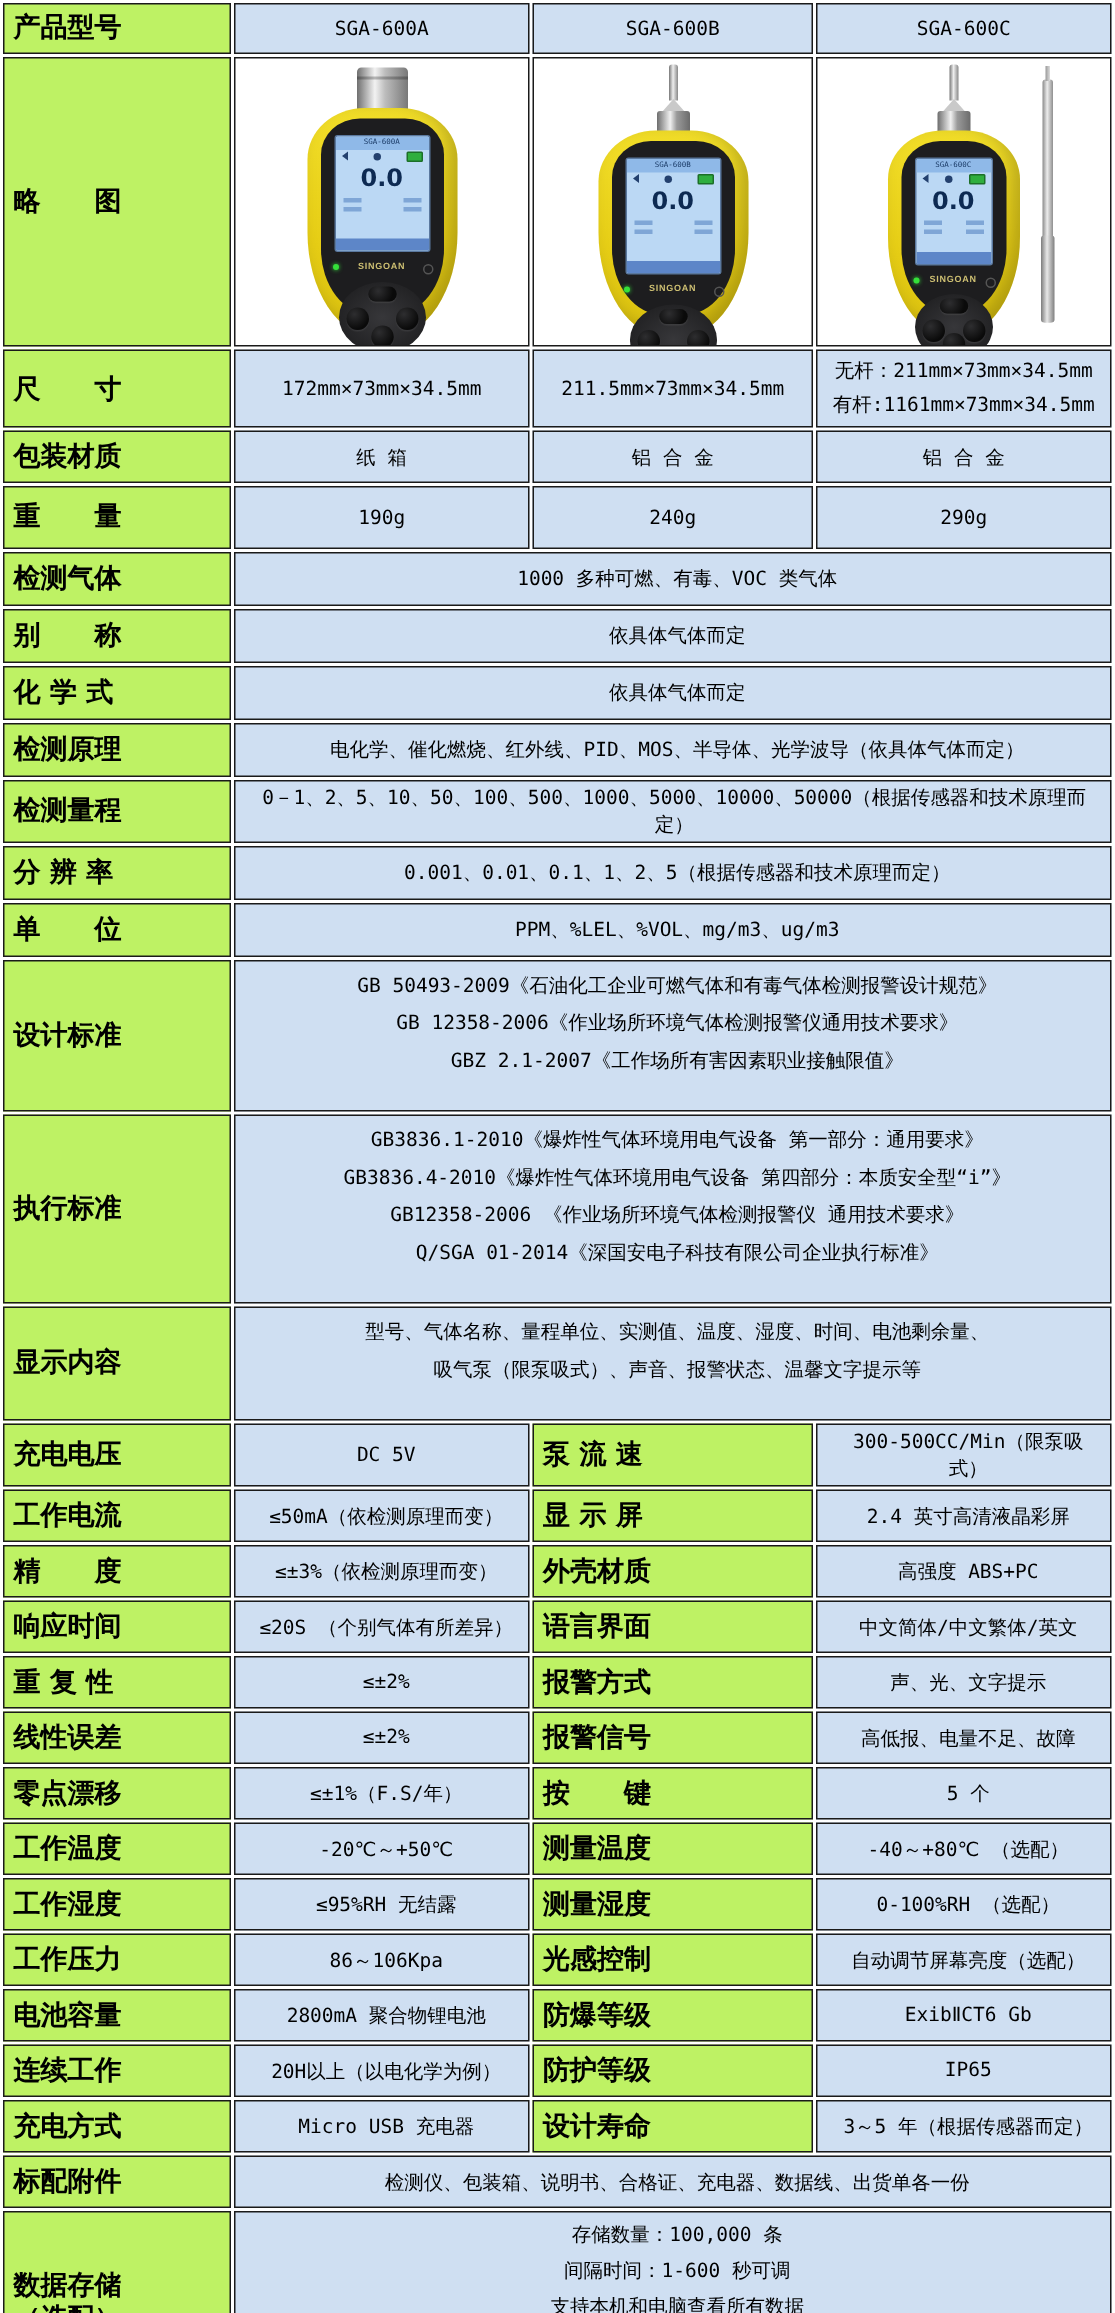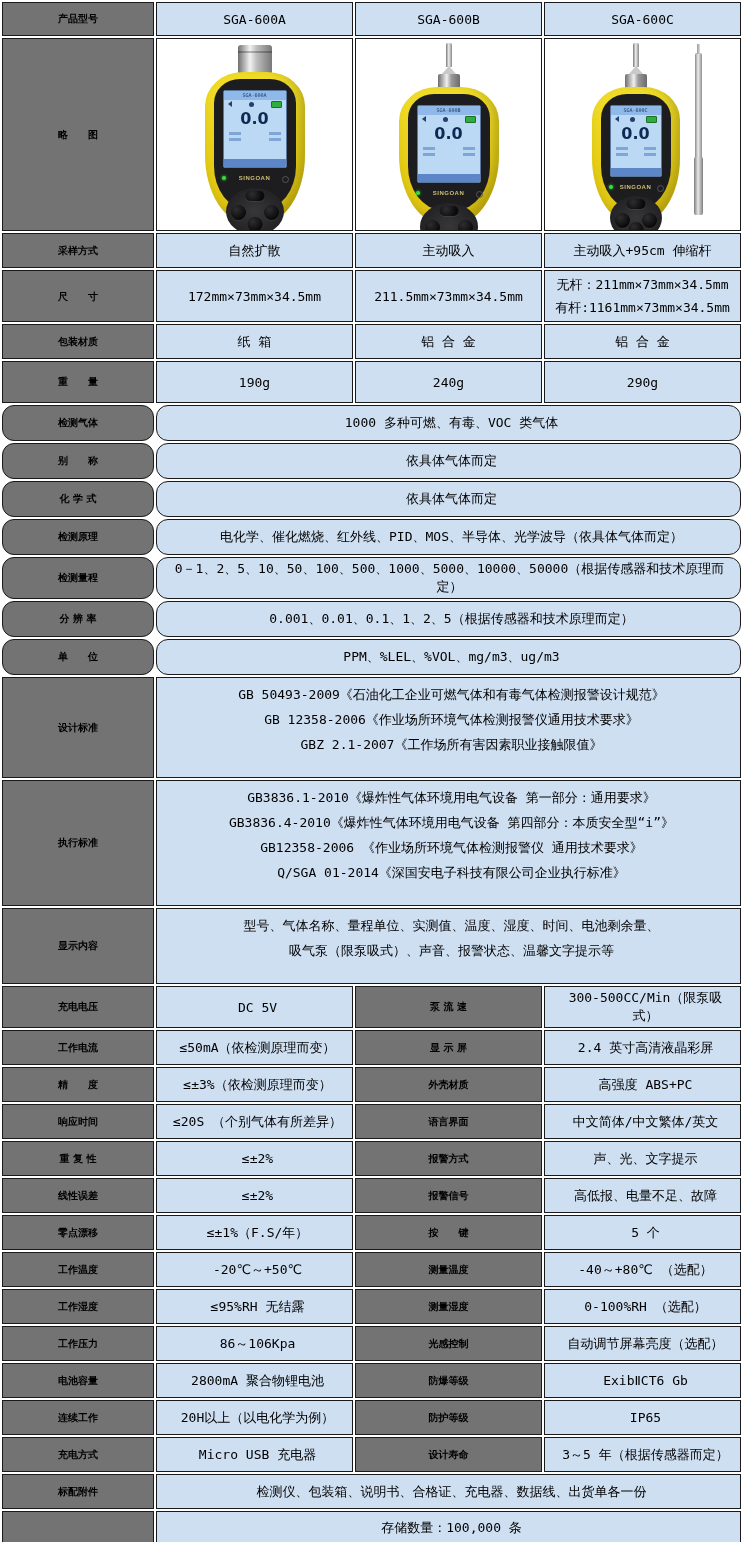--- a/index.html
+++ b/index.html
@@ -1,27 +1,27 @@
 <!DOCTYPE html>
 <html><head>
 <meta charset="utf-8">
 <style>
   html,body{margin:0;padding:0;background:#ffffff;}
   body{width:743px;font-family:"DejaVu Sans","Liberation Sans",sans-serif;color:#000;}
   table.spec{border-collapse:separate;border-spacing:2px;table-layout:fixed;width:743px;background:#fff;}
   td{border:1px solid #1a1a1a;box-sizing:border-box;padding:2px 6px;font-size:13px;overflow:hidden;}
-  td.lbl{background:#737373;font-weight:bold;text-align:center;font-size:10px;white-space:pre-line;line-height:22px;}
+  td.lbl{background:#bef264;font-weight:bold;font-size:18px;white-space:pre-line;line-height:22px;}
   td.val{background:#CFDFF2;font-family:"DejaVu Sans Mono","DejaVu Sans",monospace;white-space:pre-line;}
   td.c{text-align:center;}
   td.l{text-align:center;padding-left:12px;}
   td.ml{line-height:25px;padding-top:4px;padding-bottom:20px;}
   tr.h35 td{height:35px;}
   tr.h33 td{height:42px;}
   tr.h34 td{height:34px;}
-  tr.h36 td{height:36px;border-radius:12px;}
+  tr.h36 td{height:36px;}
   tr.h52 td{height:52px;line-height:23px;}
   td.img{background:#ffffff;height:193px;padding:0;vertical-align:middle;}
 
   
   .dev-wrap{position:relative;width:150px;height:184px;margin:0 auto;}
   .device{position:absolute;top:0;left:50%;transform:translateX(-50%);width:100px;height:184px;}
   .cap{position:absolute;top:2px;left:50%;transform:translateX(-50%);width:34px;height:29px;border-radius:3px 3px 2px 2px;
        background:linear-gradient(90deg,#6f6f6f,#f2f2f2 35%,#bdbdbd 55%,#787878);}
   .cap::after{content:"";position:absolute;left:0;right:0;top:6px;height:2px;background:rgba(0,0,0,.25);}
   .probe{position:absolute;left:50%;transform:translateX(-50%);top:0;width:26px;height:46px;}
@@ -214,26 +214,20 @@
                     <span class="key kd"></span>
                   </div>
             </div>
           </div>
         </div>
         <div class="tele-rod"></div>
       </div>
     </td>
   </tr>
 
-  <tr class="h35">
-    <td class="lbl">采样方式</td>
-    <td class="val c">自然扩散</td>
-    <td class="val c">主动吸入</td>
-    <td class="val c">主动吸入+95cm 伸缩杆</td>
-  </tr>
   <tr class="h52">
     <td class="lbl">尺　　寸</td>
     <td class="val c">172mm×73mm×34.5mm</td>
     <td class="val c">211.5mm×73mm×34.5mm</td>
     <td class="val l" style="padding-left:6px">无杆：211mm×73mm×34.5mm
 有杆:1161mm×73mm×34.5mm</td>
   </tr>
   <tr class="h35">
     <td class="lbl">包装材质</td>
     <td class="val c">纸 箱</td>

